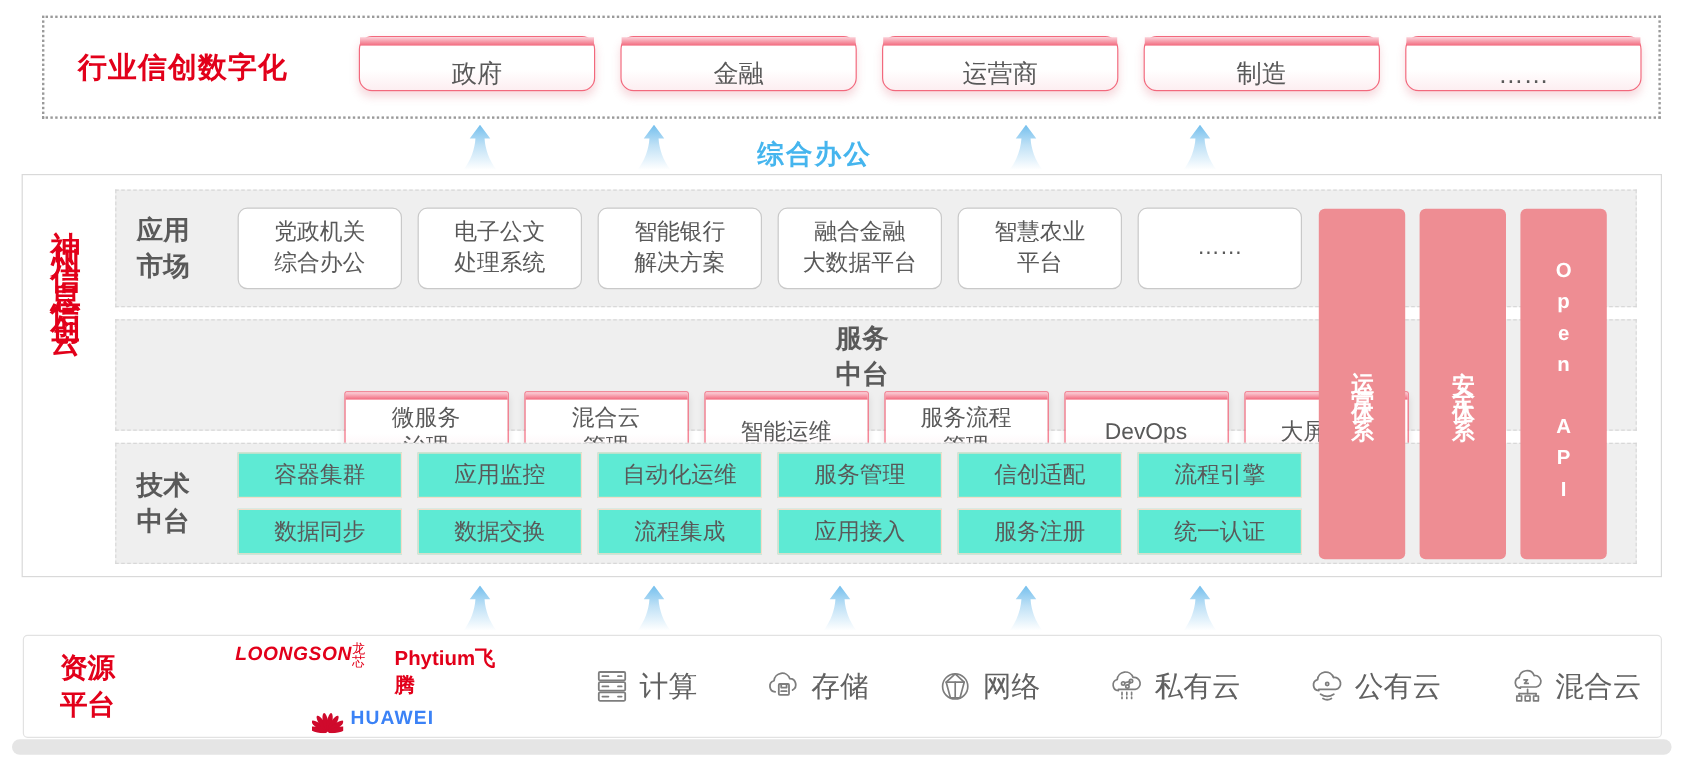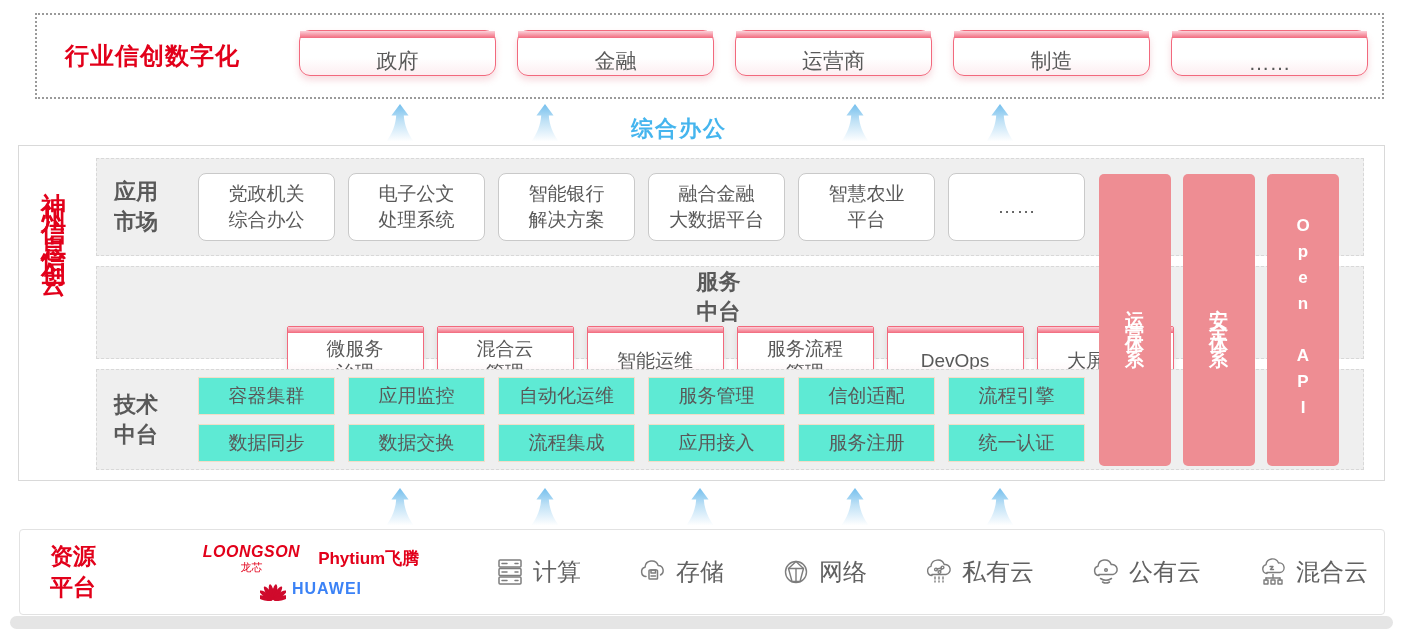--- a/index.html
+++ b/index.html
@@ -69,21 +69,21 @@
 
   
   .resource-box{position:absolute;left:19px;top:529px;width:1366px;height:86px;
         border:1px solid #e2e2e2;border-radius:4px;background:#fff;box-sizing:border-box;
         display:flex;align-items:center;}
   .res-label{margin-left:30px;font-size:23px;font-weight:bold;color:#e2001a;
         white-space:pre-line;line-height:1.35;flex:none;}
   .vendors{margin-left:100px;width:230px;flex:none;display:flex;flex-direction:column;
         align-items:center;gap:4px;}
   .vendor-top{display:flex;align-items:flex-start;gap:18px;}
-  .vendor-loongson{display:flex;flex-direction:column;align-items:center;line-height:1;}
+  .vendor-loongson{display:flex;align-items:center;line-height:1;}
   .loongson-en{font-size:16px;font-weight:bold;font-style:italic;color:#e2001a;letter-spacing:0.5px;}
   .loongson-cn{font-size:11px;color:#e2001a;margin-top:2px;}
   .vendor-phytium{font-size:17px;font-weight:bold;color:#e2001a;margin-top:3px;}
   .vendor-huawei{display:flex;align-items:center;gap:6px;}
   .huawei-text{font-size:16px;font-weight:bold;color:#3b82f6;letter-spacing:1px;}
   .res-items{display:flex;align-items:center;margin-left:68px;gap:56px;}
   .res-item{display:flex;align-items:center;gap:7px;}
   .res-item-label{font-size:24px;color:#616161;}
   .res-icon{flex:none;display:flex;}
 

